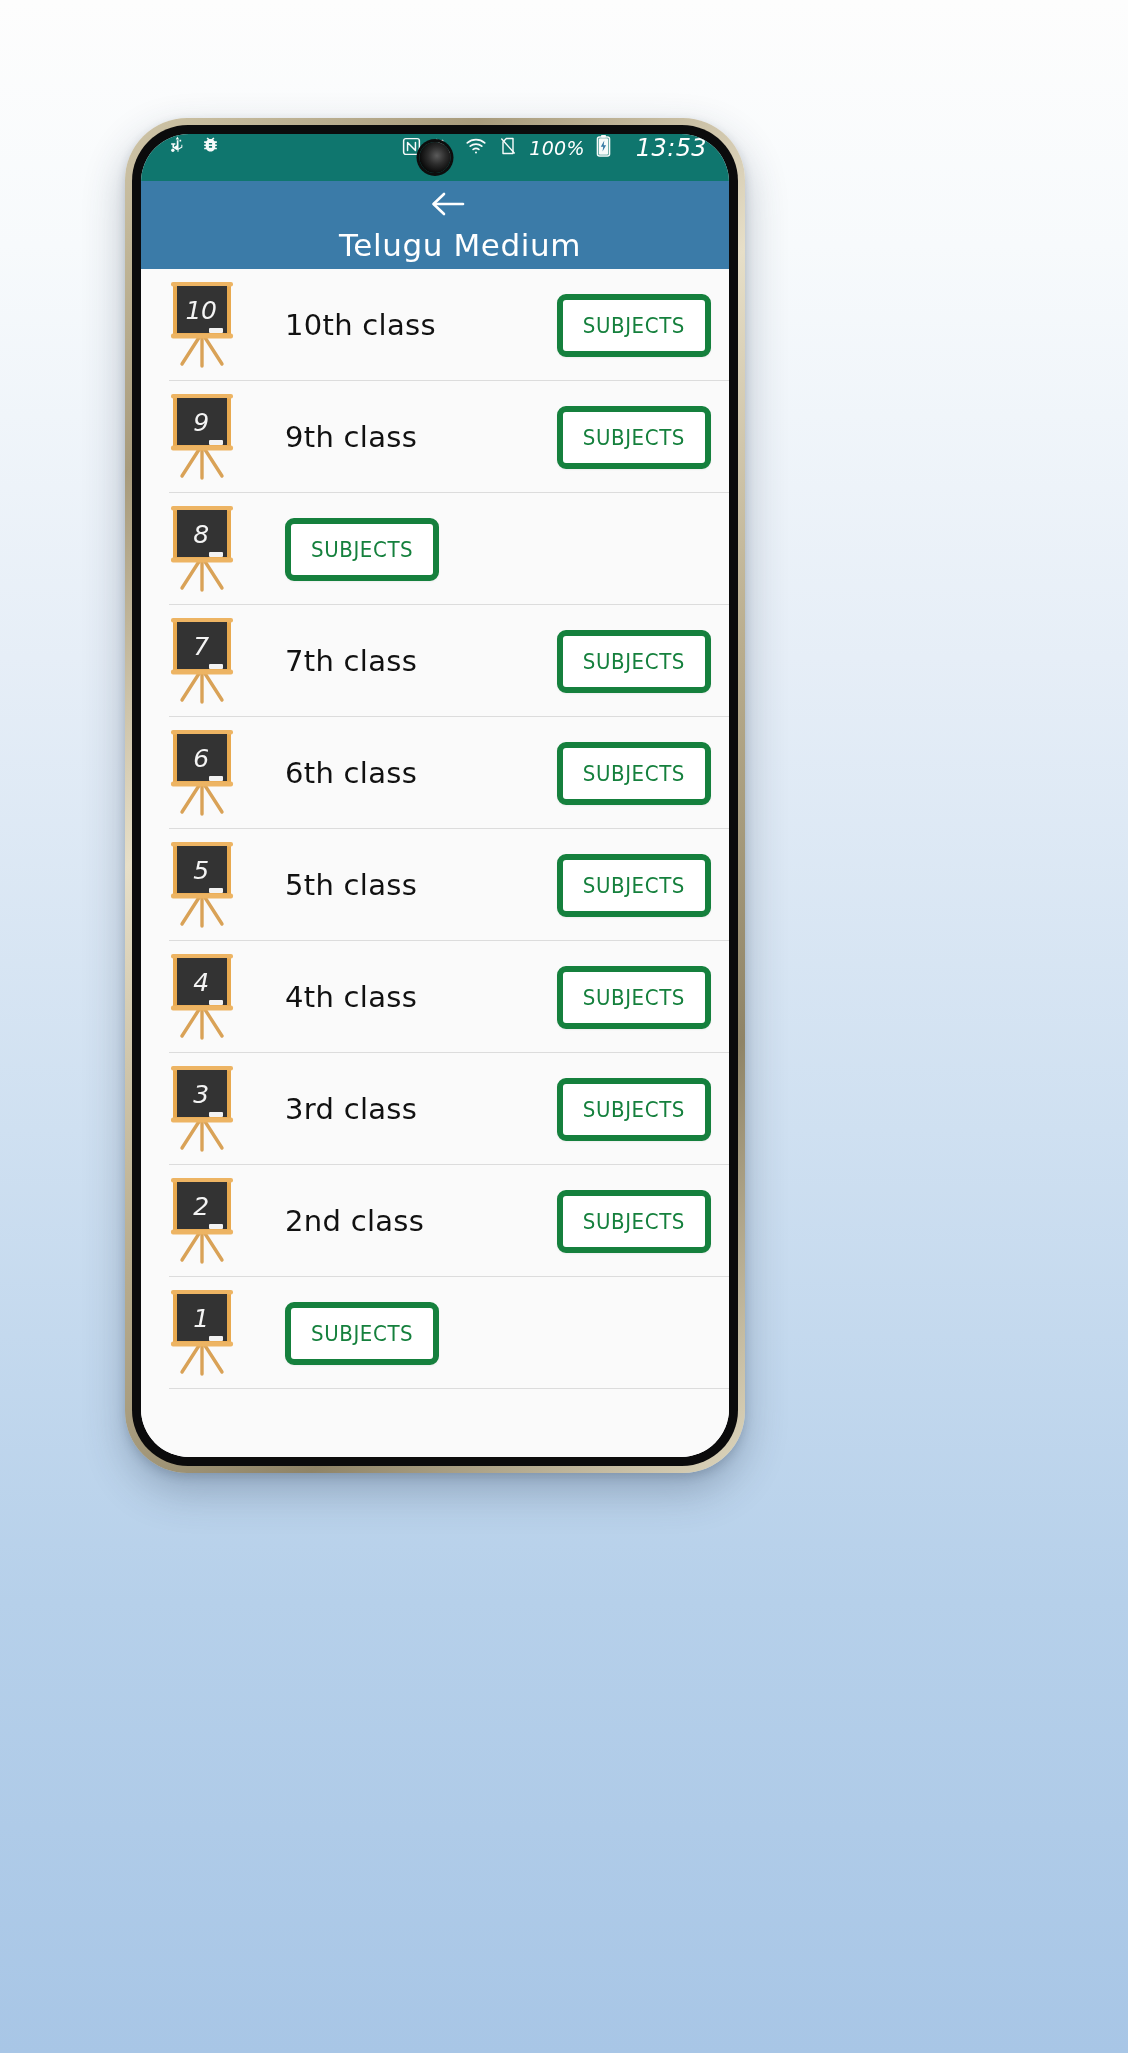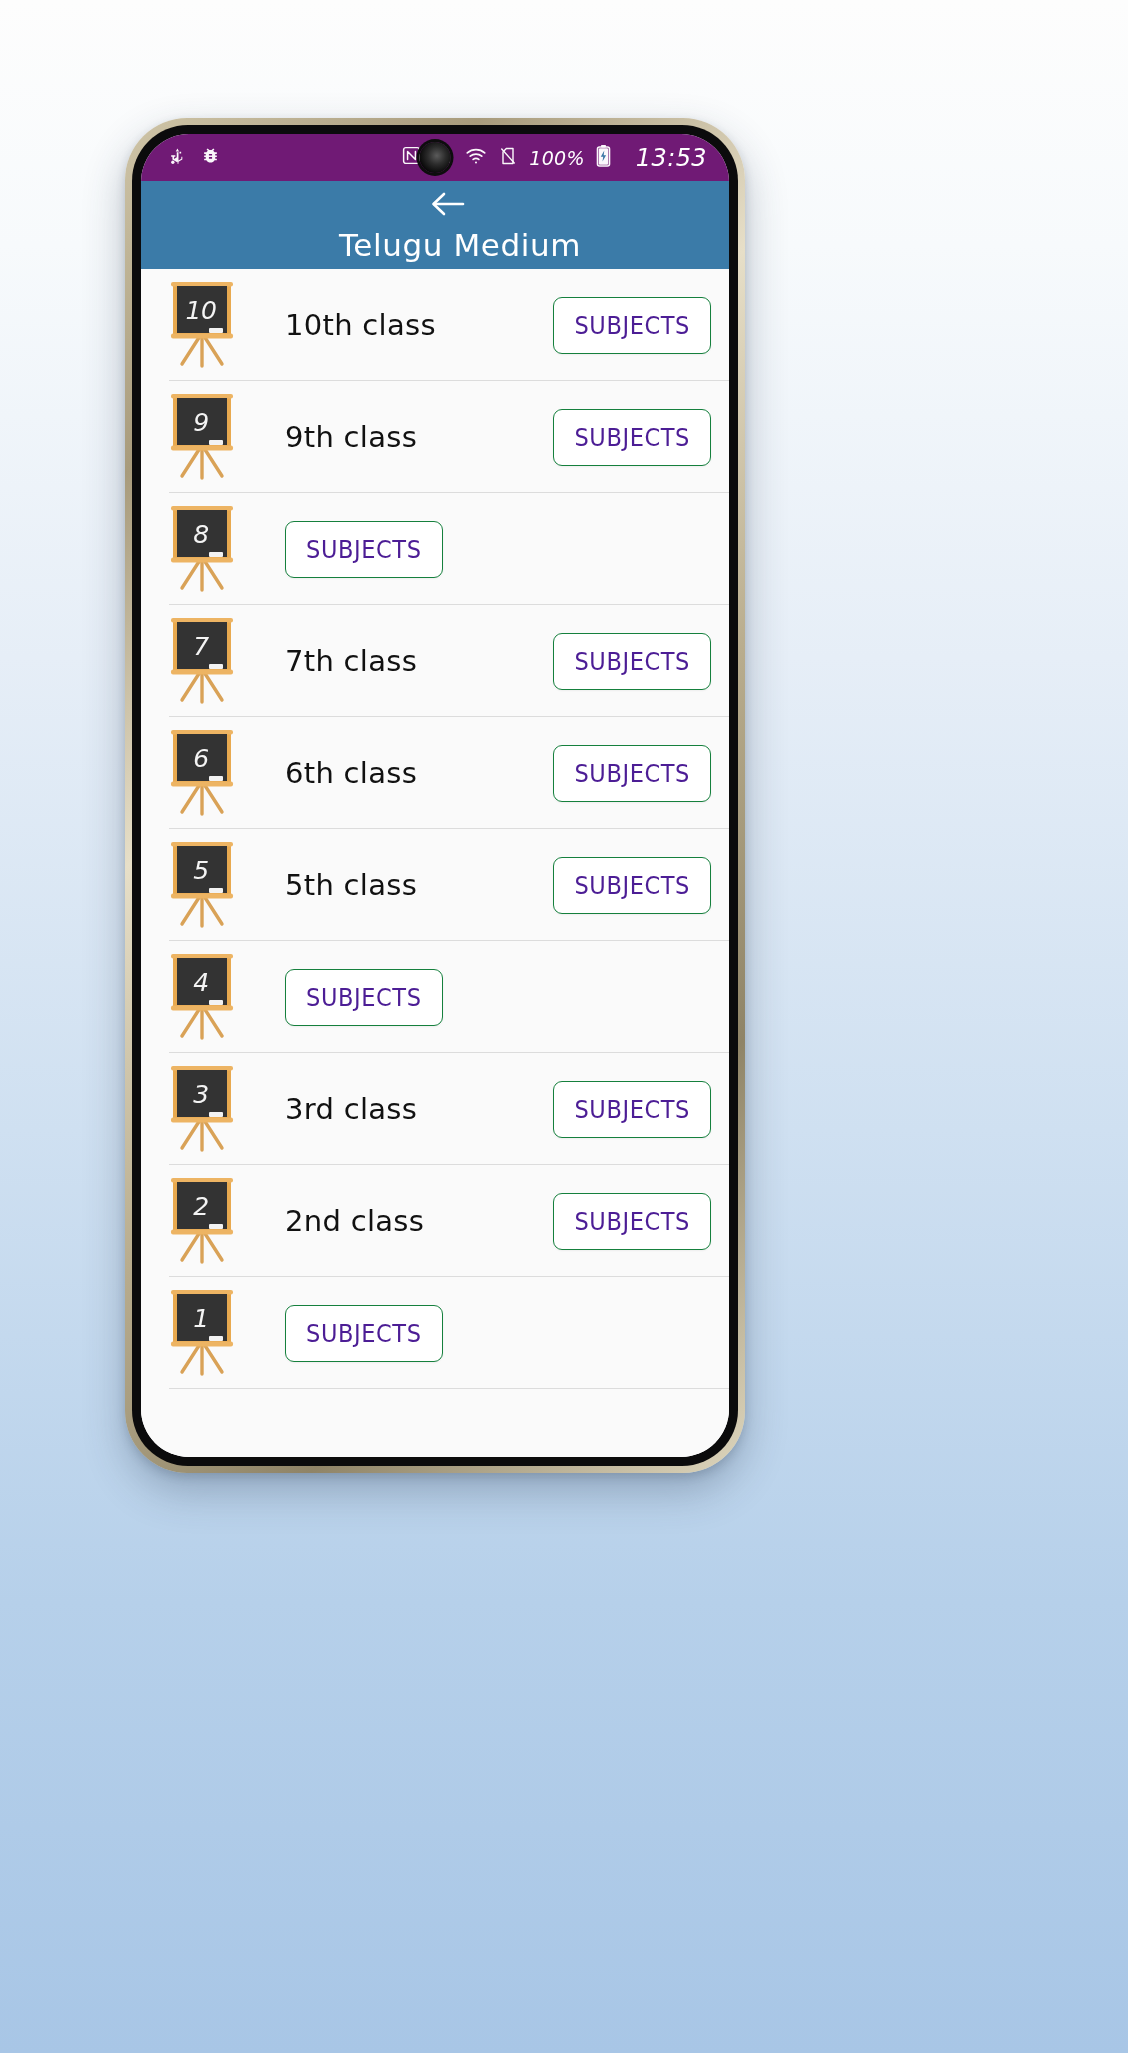--- a/index.html
+++ b/index.html
@@ -50,23 +50,23 @@
     height: 100%;
     border-radius: 48px;
     overflow: hidden;
     background: #ffffff;
   }
 
   
   #status-bar {
     position: relative;
     height: 47px;
-    background: #701a75;
+    background: #0f766e;
     display: flex;
-    align-items: center;
+    align-items: flex-start;
     padding: 0 22px 0 26px;
     box-sizing: border-box;
     color: #ffffff;
   }
   .sb-left { display: flex; align-items: center; gap: 14px; }
   .sb-right {
     margin-left: auto;
     display: flex;
     align-items: center;
     gap: 11px;
@@ -181,26 +181,26 @@
     font-size: 29px;
     color: #111111;
     font-family: "DejaVu Sans", sans-serif;
     letter-spacing: 0.3px;
     flex: 1 1 auto;
     white-space: nowrap;
   }
   .subjects-btn {
     flex: 0 0 auto;
     background: #ffffff;
-    border: 1px solid #15803d;
+    border: 6px solid #15803d;
     border-radius: 9px;
     padding: 13px 20px;
-    font-size: 25px;
+    font-size: 22px;
     letter-spacing: 0.6px;
-    color: #4c1d95;
+    color: #15803d;
     font-family: "DejaVu Sans Condensed", "DejaVu Sans", sans-serif;
     cursor: pointer;
     box-shadow: 0 1px 2px rgba(0,0,0,0.05);
     white-space: nowrap;
   }
 </style>
 </head>
 <body>
 
 <div id="page-root">
@@ -399,20 +399,21 @@
                     <line x1="35" y1="56" x2="53" y2="84"></line>
                   </g>
                   <rect x="4" y="2" width="58" height="56" rx="2" fill="#e8a94f"></rect>
                   <rect x="2" y="2" width="62" height="4.5" rx="2" fill="#edb463"></rect>
                   <rect x="2" y="53.5" width="62" height="5" rx="2" fill="#edb463"></rect>
                   <rect x="8" y="6" width="50" height="47" fill="#333333"></rect>
                   <rect x="40" y="48" width="14" height="5" rx="1" fill="#f2f2f2"></rect>
                 </svg>
                 <div class="board-num">4</div>
               </div>
+              <div class="class-label">4th class</div>
               <button class="subjects-btn">SUBJECTS</button>
             </div>
             <div class="class-row">
               <div class="easel">
                 <svg width="66" height="90" viewBox="0 0 66 90">
                   <g stroke="#d9a257" stroke-width="3.4" stroke-linecap="round">
                     <line x1="33" y1="56" x2="33" y2="86"></line>
                     <line x1="31" y1="56" x2="13" y2="84"></line>
                     <line x1="35" y1="56" x2="53" y2="84"></line>
                   </g>

